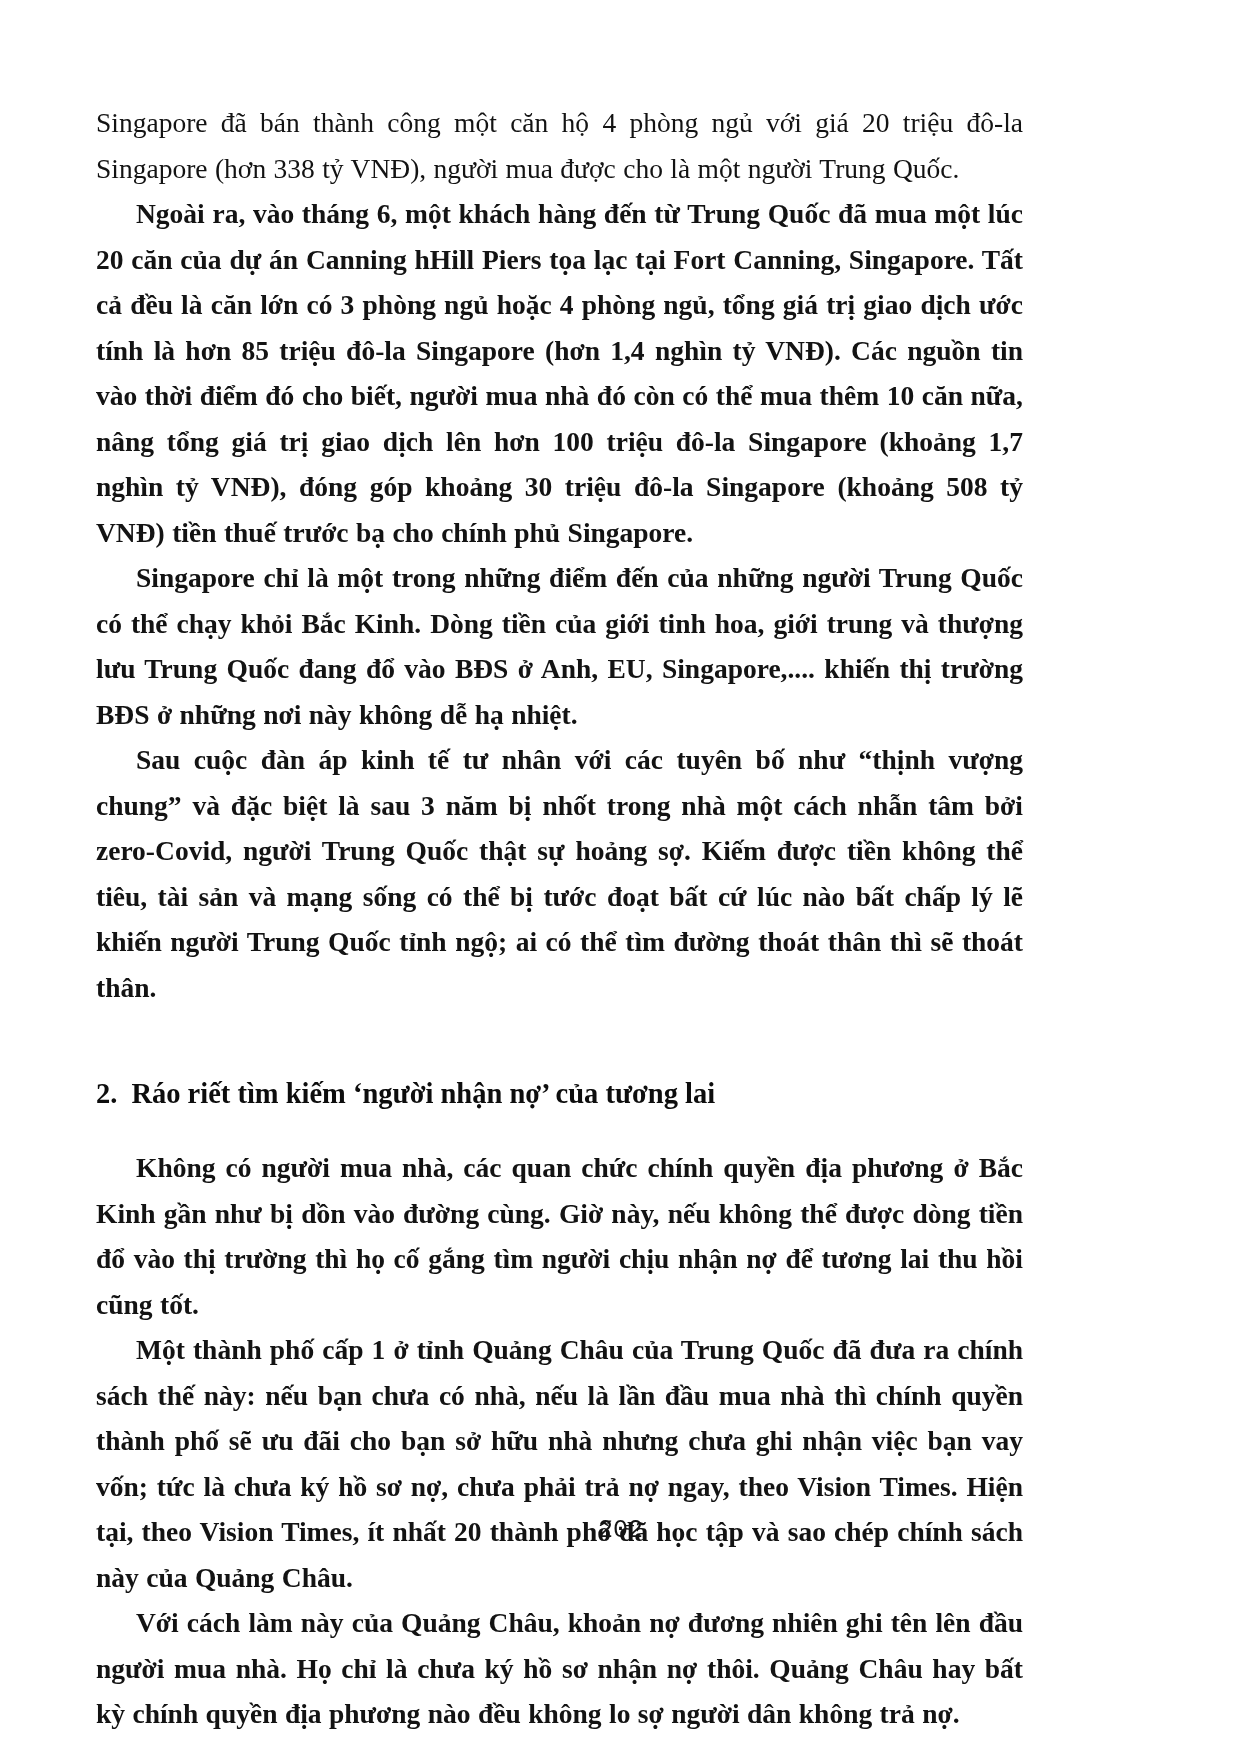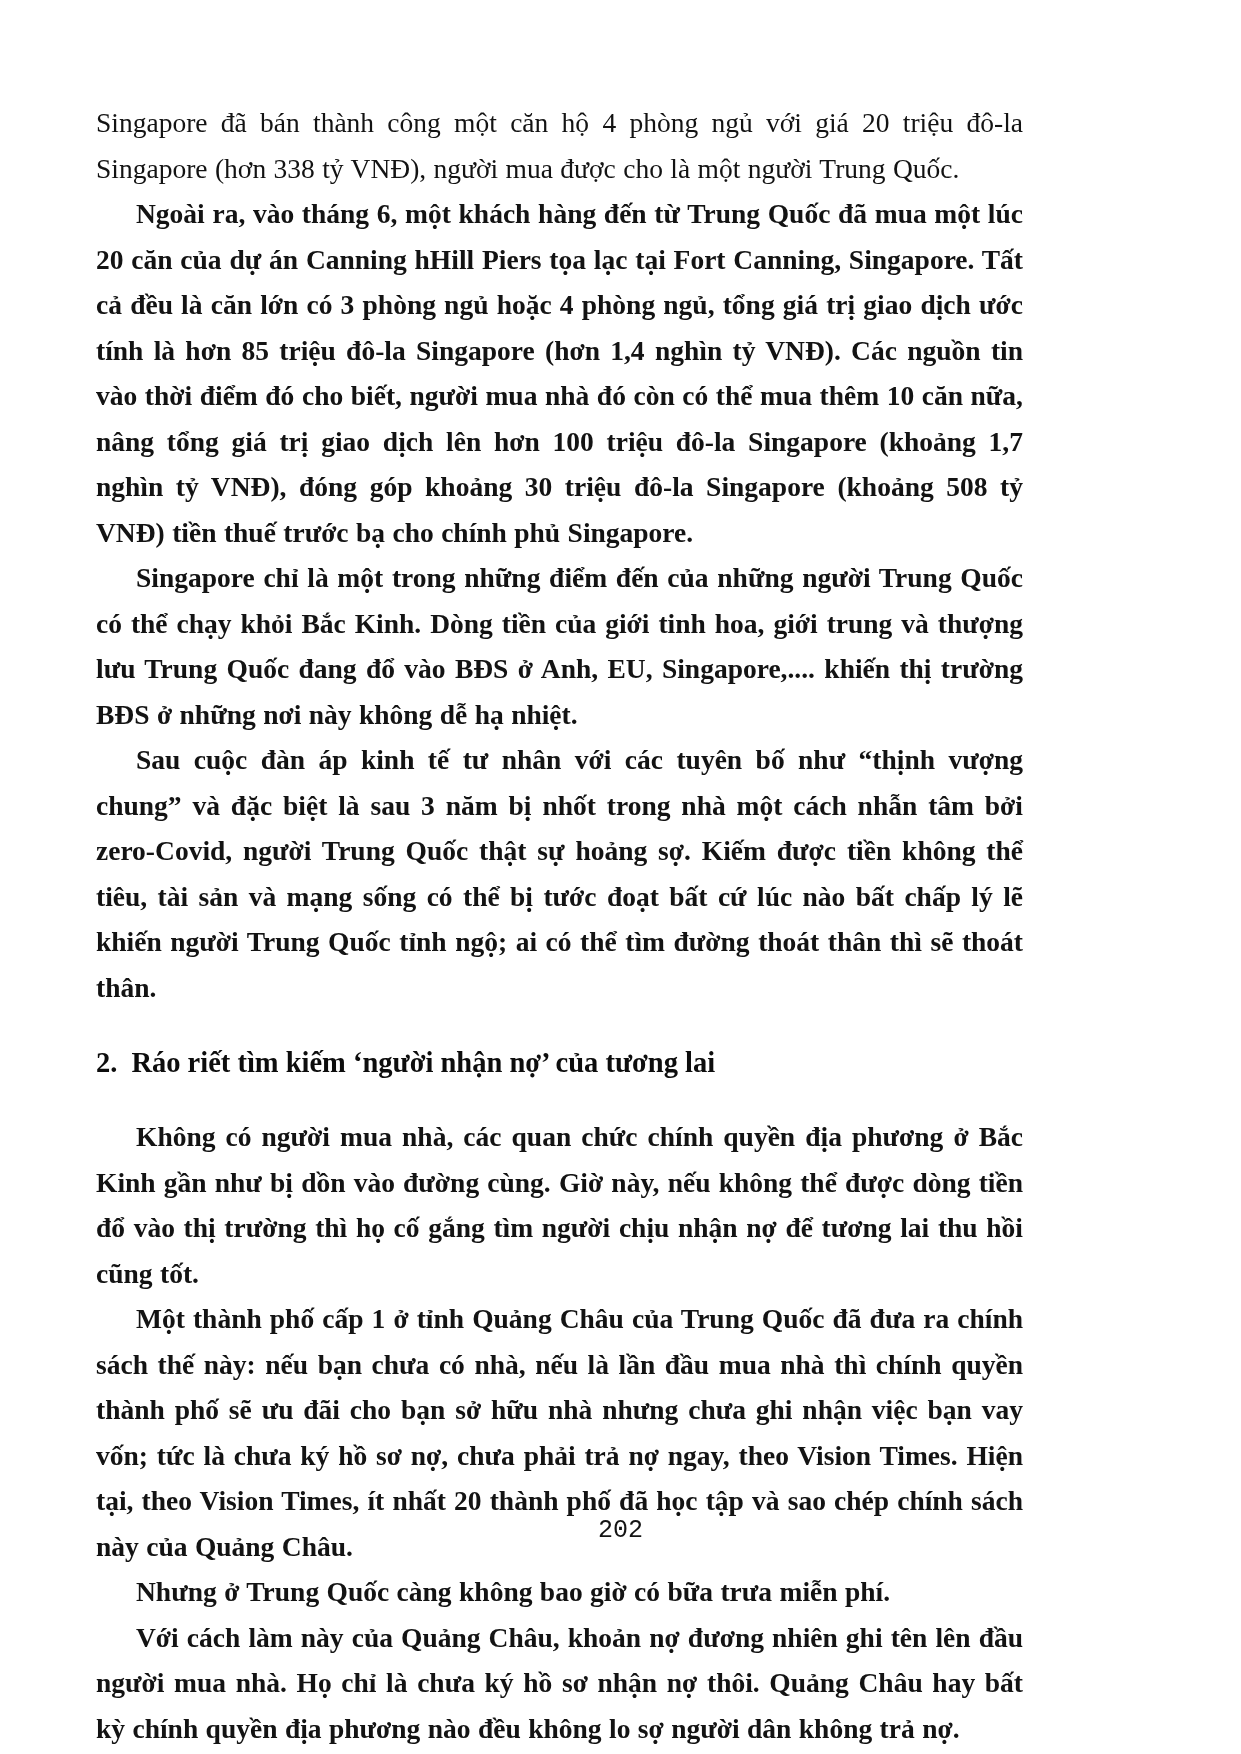--- a/index.html
+++ b/index.html
@@ -51,20 +51,21 @@
     display: flex;
     gap: 14px;
     align-items: baseline;
   }
   .heading-num {
     font-weight: bold;
     flex: 0 0 auto;
   }
   .heading-text {
     font-weight: bold;
+    margin-top: 31px;
   }
   .gap-before-heading { height: 32px; }
   .gap-after-heading { height: 22px; }
   .folio {
     position: absolute;
     left: 0;
     right: 0;
     top: 1516px;
     text-align: center;
     font-family: Liberation Mono, monospace;
@@ -88,19 +89,18 @@
 
     <h2 class="heading">
       <span class="heading-num">2.</span>
       <span class="heading-text">Ráo riết tìm kiếm ‘người nhận nợ’ của tương lai</span>
     </h2>
 
     <div class="gap-after-heading"></div>
 
     <p class="para indent">Không có người mua nhà, các quan chức chính quyền địa phương ở Bắc Kinh gần như bị dồn vào đường cùng. Giờ này, nếu không thể được dòng tiền đổ vào thị trường thì họ cố gắng tìm người chịu nhận nợ để tương lai thu hồi cũng tốt.</p>
     <p class="para indent">Một thành phố cấp 1 ở tỉnh Quảng Châu của Trung Quốc đã đưa ra chính sách thế này: nếu bạn chưa có nhà, nếu là lần đầu mua nhà thì chính quyền thành phố sẽ ưu đãi cho bạn sở hữu nhà nhưng chưa ghi nhận việc bạn vay vốn; tức là chưa ký hồ sơ nợ, chưa phải trả nợ ngay, theo Vision Times. Hiện tại, theo Vision Times, ít nhất 20 thành phố đã học tập và sao chép chính sách này của Quảng Châu.</p>
-    <p class="para indent">Nhưng ở Trung Quốc càng không bao giờ có bữa trưa miễn phí.</p>
     <p class="para indent">Với cách làm này của Quảng Châu, khoản nợ đương nhiên ghi tên lên đầu người mua nhà. Họ chỉ là chưa ký hồ sơ nhận nợ thôi. Quảng Châu hay bất kỳ chính quyền địa phương nào đều không lo sợ người dân không trả nợ.</p>
 
   </div>
 
   <div class="folio">202</div>
 </div>
 
 </body></html>

